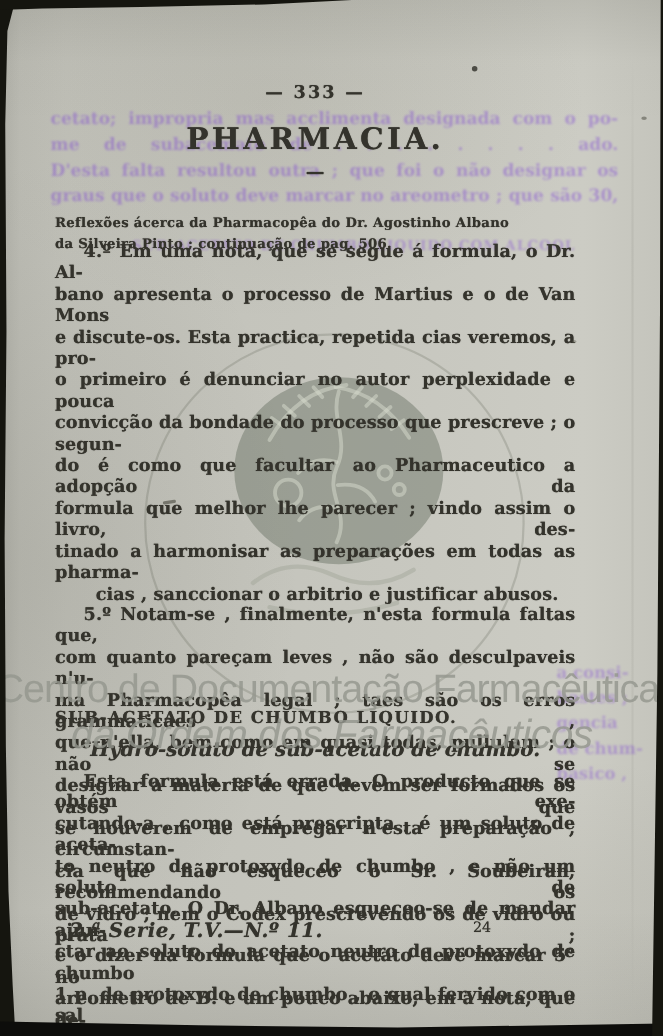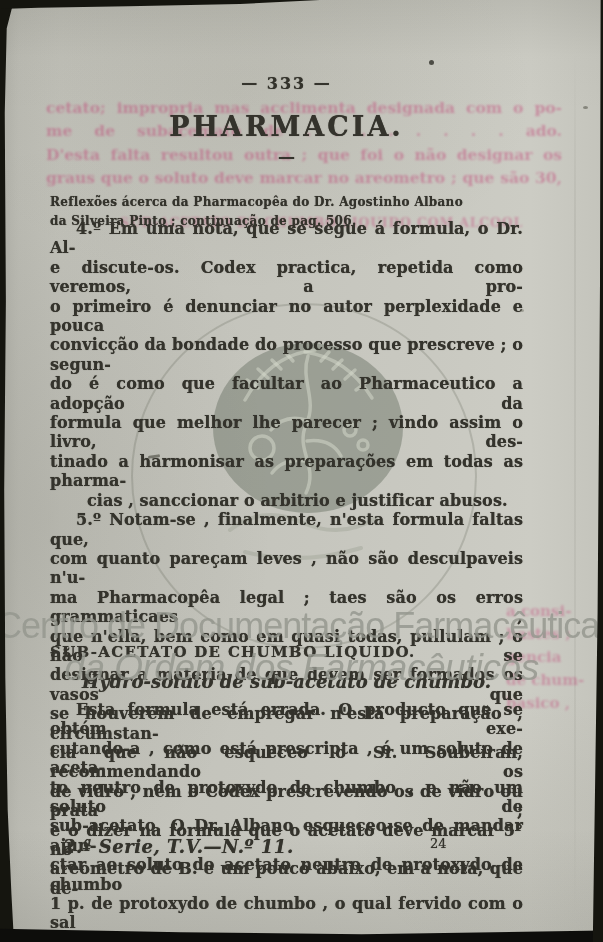--- a/index.html
+++ b/index.html
@@ -9,21 +9,21 @@
   .paper{position:absolute;inset:0;z-index:0;
     background:
       radial-gradient(ellipse 420px 280px at 40% 10%, rgba(110,108,92,0.10), transparent 70%),
       radial-gradient(ellipse 300px 500px at 8% 55%, rgba(70,70,58,0.10), transparent 75%),
       radial-gradient(ellipse 260px 200px at 88% 88%, rgba(90,88,74,0.08), transparent 70%),
       linear-gradient(180deg, rgba(82,82,72,0.14) 0%, rgba(82,82,72,0.02) 6%, transparent 12%, transparent 88%, rgba(60,60,50,0.12) 99%),
       linear-gradient(90deg, #aeaea6 0%, #bbbbb3 3%, #c1c1b9 10%, #c5c5bd 45%, #c9c9c1 72%, #ccccc4 88%, #c4c4bc 100%);}
   .fold-line{position:absolute;left:574px;top:50px;bottom:24px;width:2px;z-index:1;
     background:linear-gradient(180deg,transparent,rgba(80,80,70,0.09) 20%,rgba(80,80,70,0.07) 80%,transparent);}
   
-  .bleed{position:absolute;inset:0;z-index:1;color:#be185d;}
+  .bleed{position:absolute;inset:0;z-index:1;color:#6d28d9;}
   .bleed-top{position:absolute;left:46px;top:96px;width:516px;font-size:15.5px;font-weight:700;
     line-height:23.4px;opacity:.34;filter:blur(0.8px);}
   .bleed-top .tline{text-align:justify;text-align-last:justify;}
   .bleed-center{position:absolute;left:50px;top:215px;width:473px;text-align:right;
     font-size:12.5px;font-weight:700;letter-spacing:.8px;opacity:.30;filter:blur(0.8px);}
   .bleed-right{position:absolute;left:506px;top:600px;width:94px;font-size:15px;font-weight:700;
     line-height:23px;opacity:.30;filter:blur(0.9px);}
   
   .emblem{position:absolute;inset:0;z-index:2;pointer-events:none;}
   
@@ -122,21 +122,22 @@
     <div class="pagenum">— 333 —</div>
     <div class="title">PHARMACIA.</div>
     <div class="divider">—</div>
     <div class="headline">
       <div>Reflexões ácerca da Pharmacopêa do Dr. Agostinho Albano</div>
       <div>da Silveira Pinto ; continuação de pag. 506.</div>
     </div>
 
     <div class="body block1">
         <div class="tline ind">4.º   Em uma nota, que se segue á formula, o Dr. Al-</div>
-        <div class="tline">e discute-os. Codex practica, repetida como veremos, a pro-</div>
+        <div class="tline">bano apresenta o processo de Martius e o de Van Mons</div>
+        <div class="tline">e discute-os. Esta practica, repetida cias veremos, a pro-</div>
         <div class="tline">o primeiro é denunciar no autor perplexidade e pouca</div>
         <div class="tline">convicção da bondade do processo que prescreve ; o segun-</div>
         <div class="tline">do é como que facultar ao Pharmaceutico a adopção da</div>
         <div class="tline">formula que melhor lhe parecer ; vindo assim o livro, des-</div>
         <div class="tline">tinado a harmonisar as preparações em todas as pharma-</div>
         <div class="tline end">cias , sanccionar o arbitrio e justificar abusos.</div>
         <div class="tline ind">5.º   Notam-se , finalmente, n'esta formula faltas que,</div>
         <div class="tline">com quanto pareçam leves , não são desculpaveis n'u-</div>
         <div class="tline">ma Pharmacopêa legal ; taes são os erros grammaticaes ,</div>
         <div class="tline">que n'ella, bem como em quasi todas, pullulam ; o não se</div>

